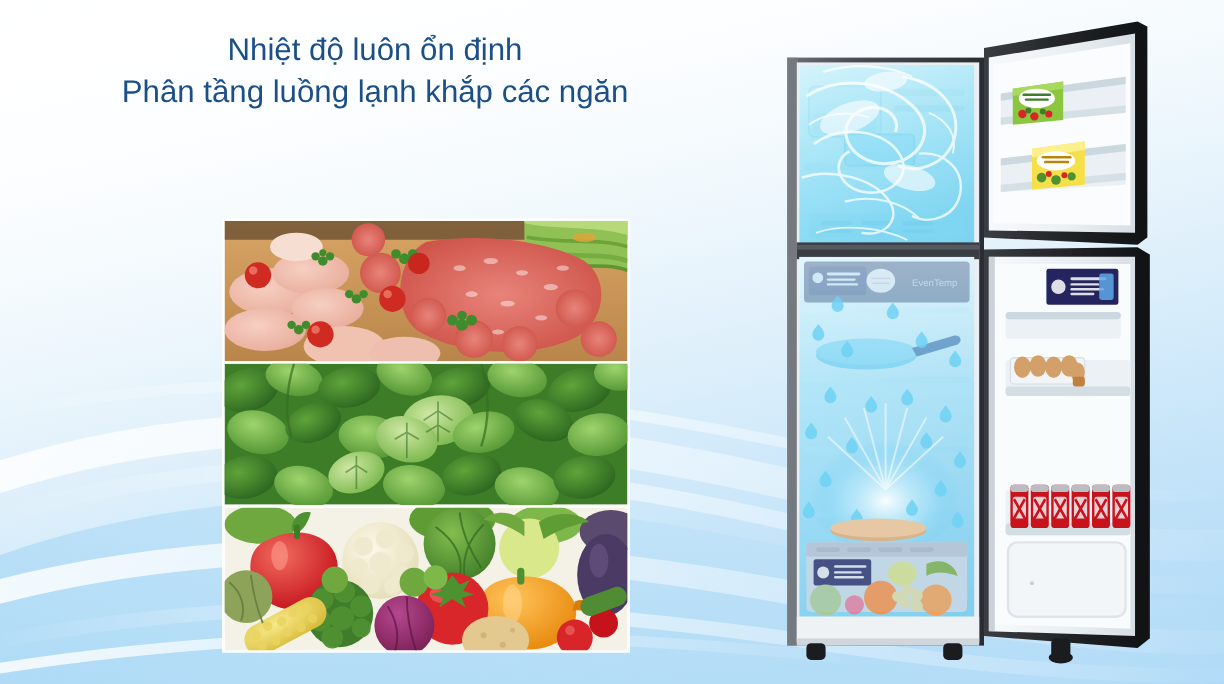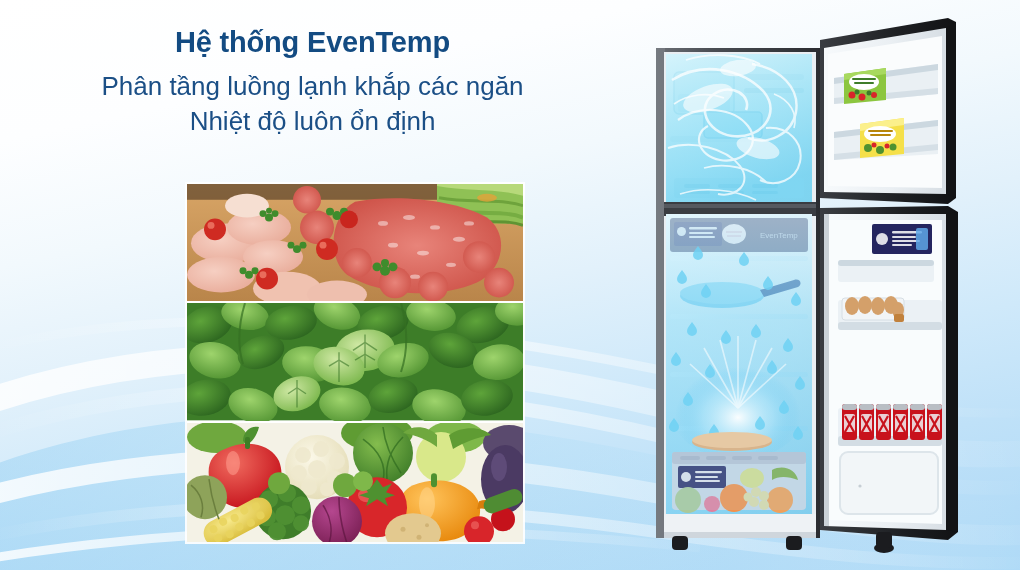--- a/index.html
+++ b/index.html
@@ -119,23 +119,22 @@
       <path d="M-20,404 C190,330 430,352 660,404 C820,440 950,462 1040,452" fill="none" stroke="url(#wg)" stroke-width="26"></path>
       <path d="M-20,436 C200,364 440,384 670,438 C830,476 950,494 1040,486" fill="none" stroke="url(#wg2)" stroke-width="14"></path>
       <path d="M-20,498 C190,440 430,452 660,494 C820,524 950,540 1040,534" fill="none" stroke="url(#wg)" stroke-width="20"></path>
       <path d="M-20,538 C200,492 440,500 670,534 C830,558 950,566 1040,562" fill="none" stroke="url(#wg2)" stroke-width="12"></path>
       <path d="M-20,350 C180,300 420,322 640,366 C800,398 930,418 1040,412" fill="none" stroke="url(#wg2)" stroke-width="9"></path>
       <path d="M-20,560 C220,520 470,524 700,548" fill="none" stroke="url(#wg)" stroke-width="9"></path>
     </svg>
   </div>
 
   <div class="headline">
-    <div class="title">Hệ thống EvenTemp</div>
+    <div class="sub-line">Nhiệt độ luôn ổn định</div>
     <div class="sub-line">Phân tầng luồng lạnh khắp các ngăn</div>
-    <div class="sub-line">Nhiệt độ luôn ổn định</div>
   </div>
 
   <div class="food-stack">
 
     <div class="food-panel">
       <div class="art">
         <svg viewBox="0 0 336 119" preserveAspectRatio="none">
           <defs>
             <radialGradient id="mtA" cx="0.5" cy="0.5" r="0.7">
               <stop offset="0%" stop-color="#e8847a"></stop>

